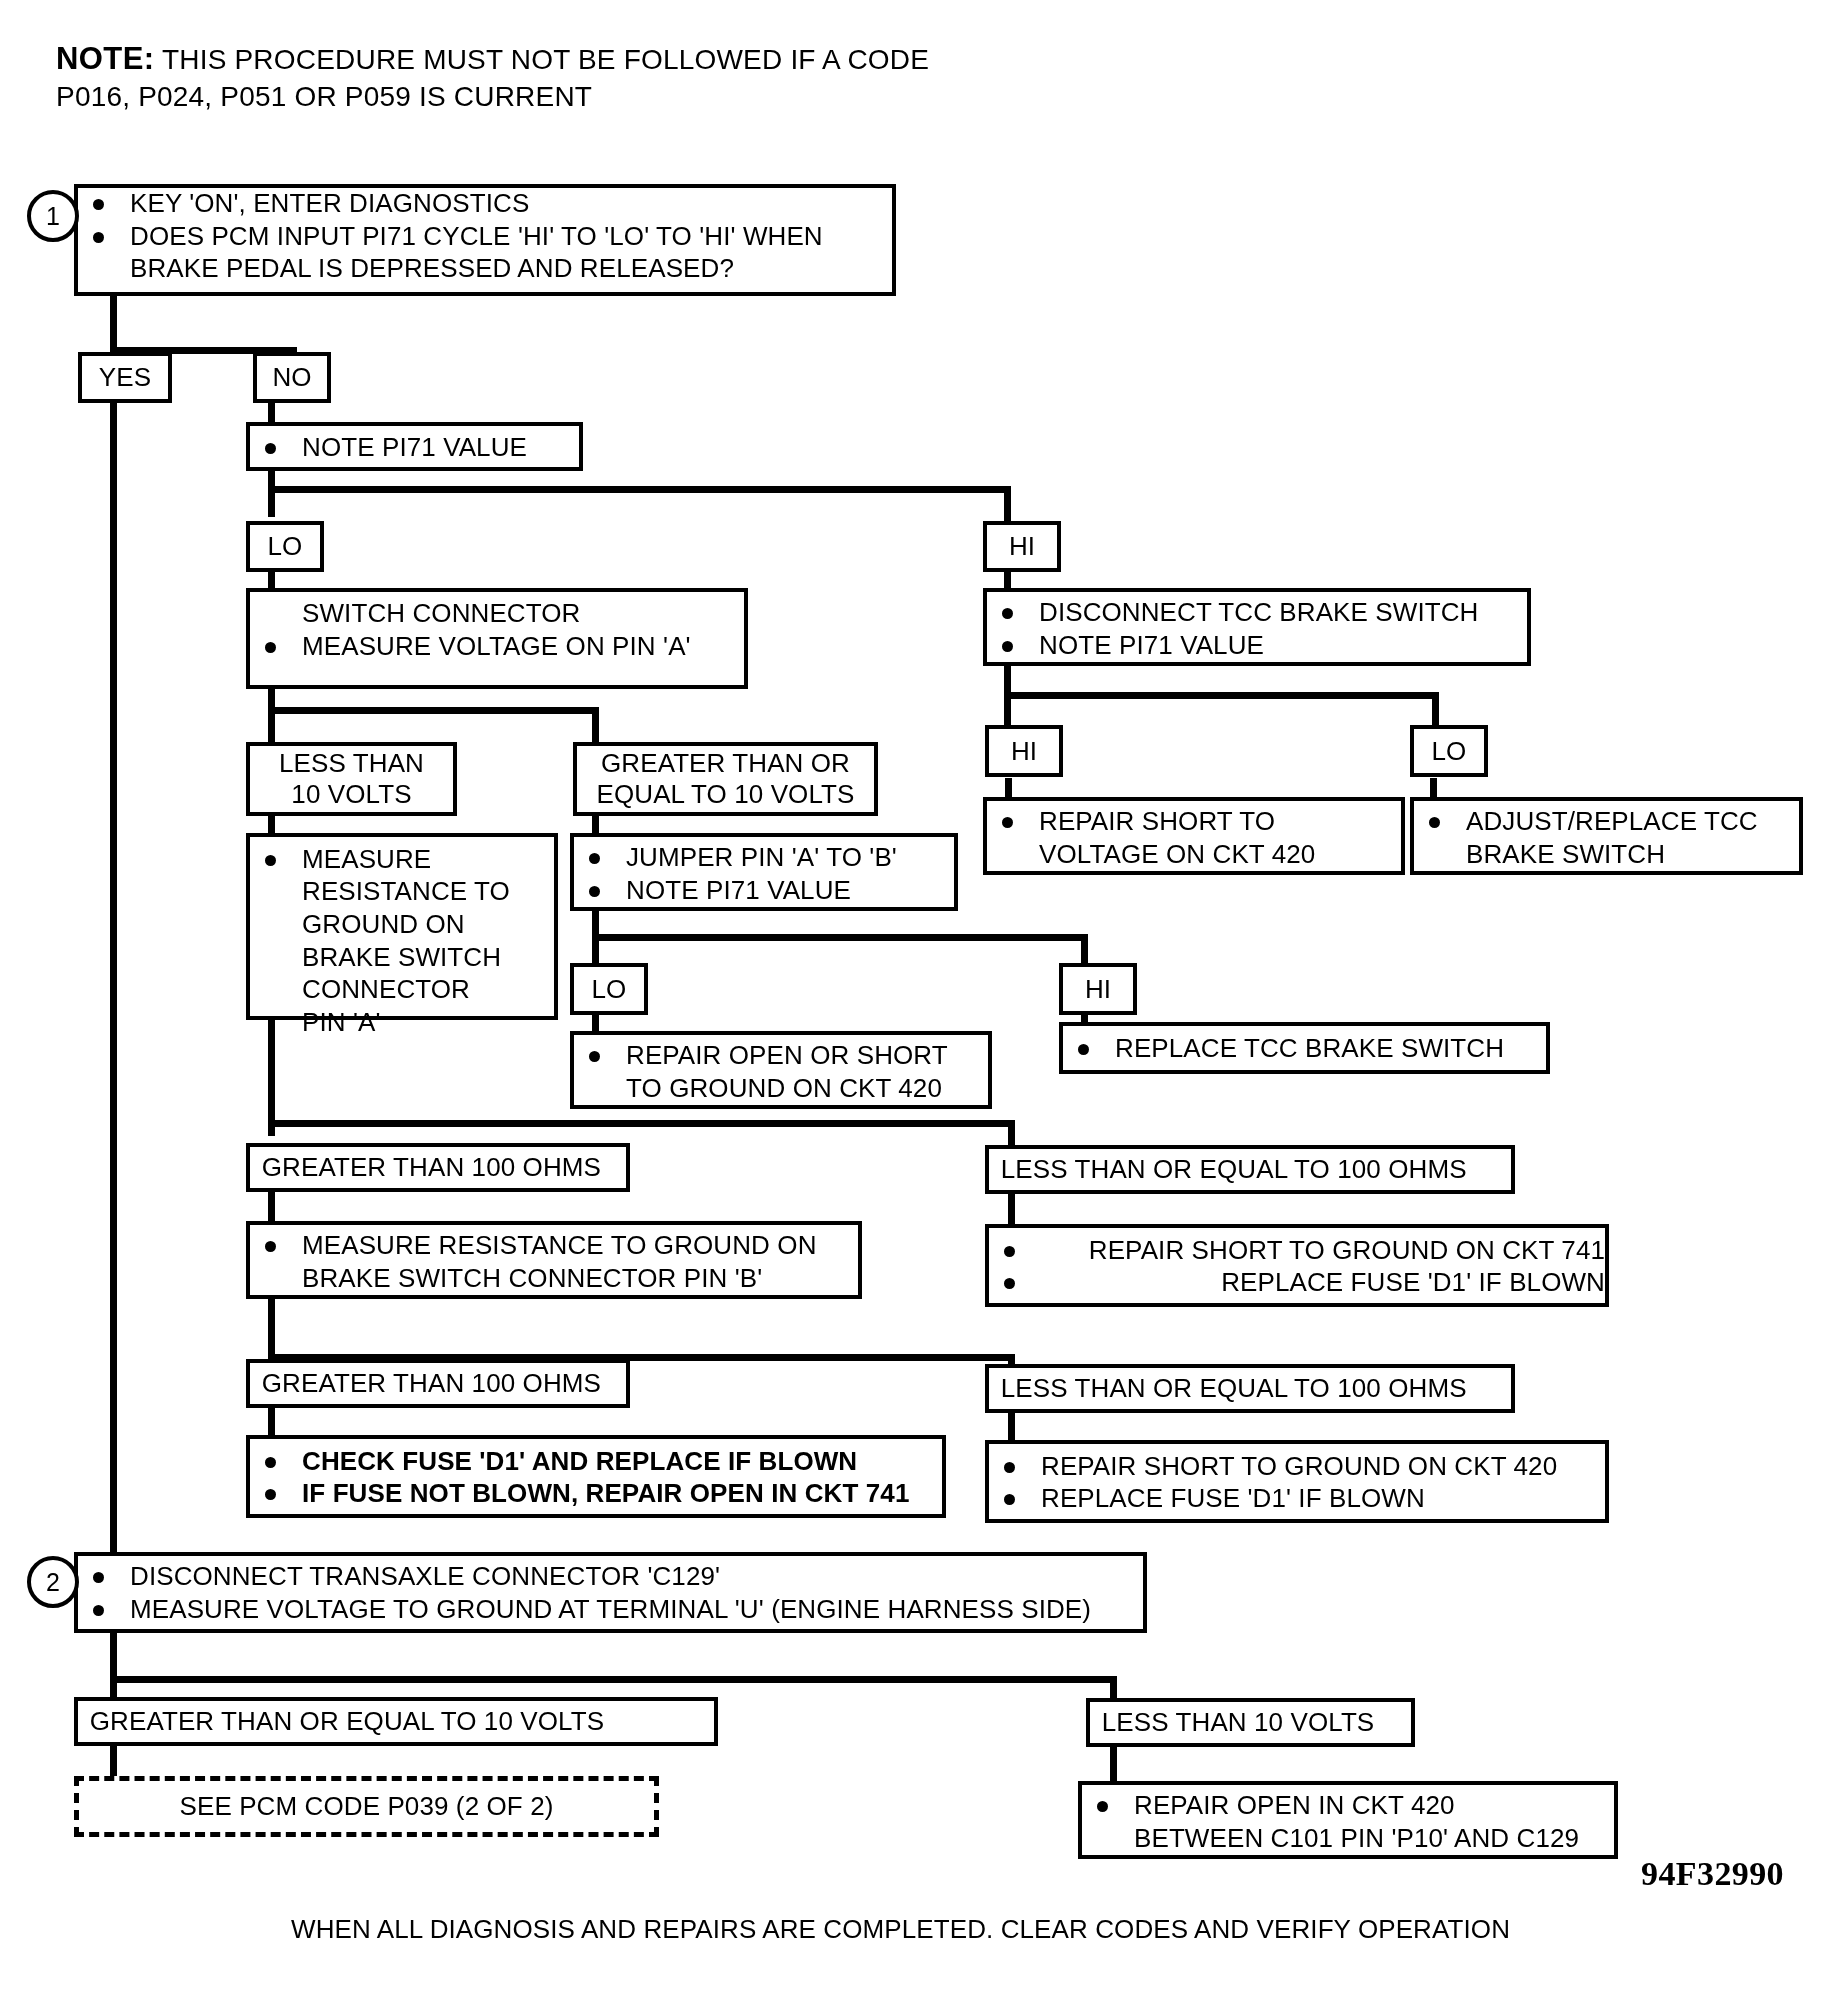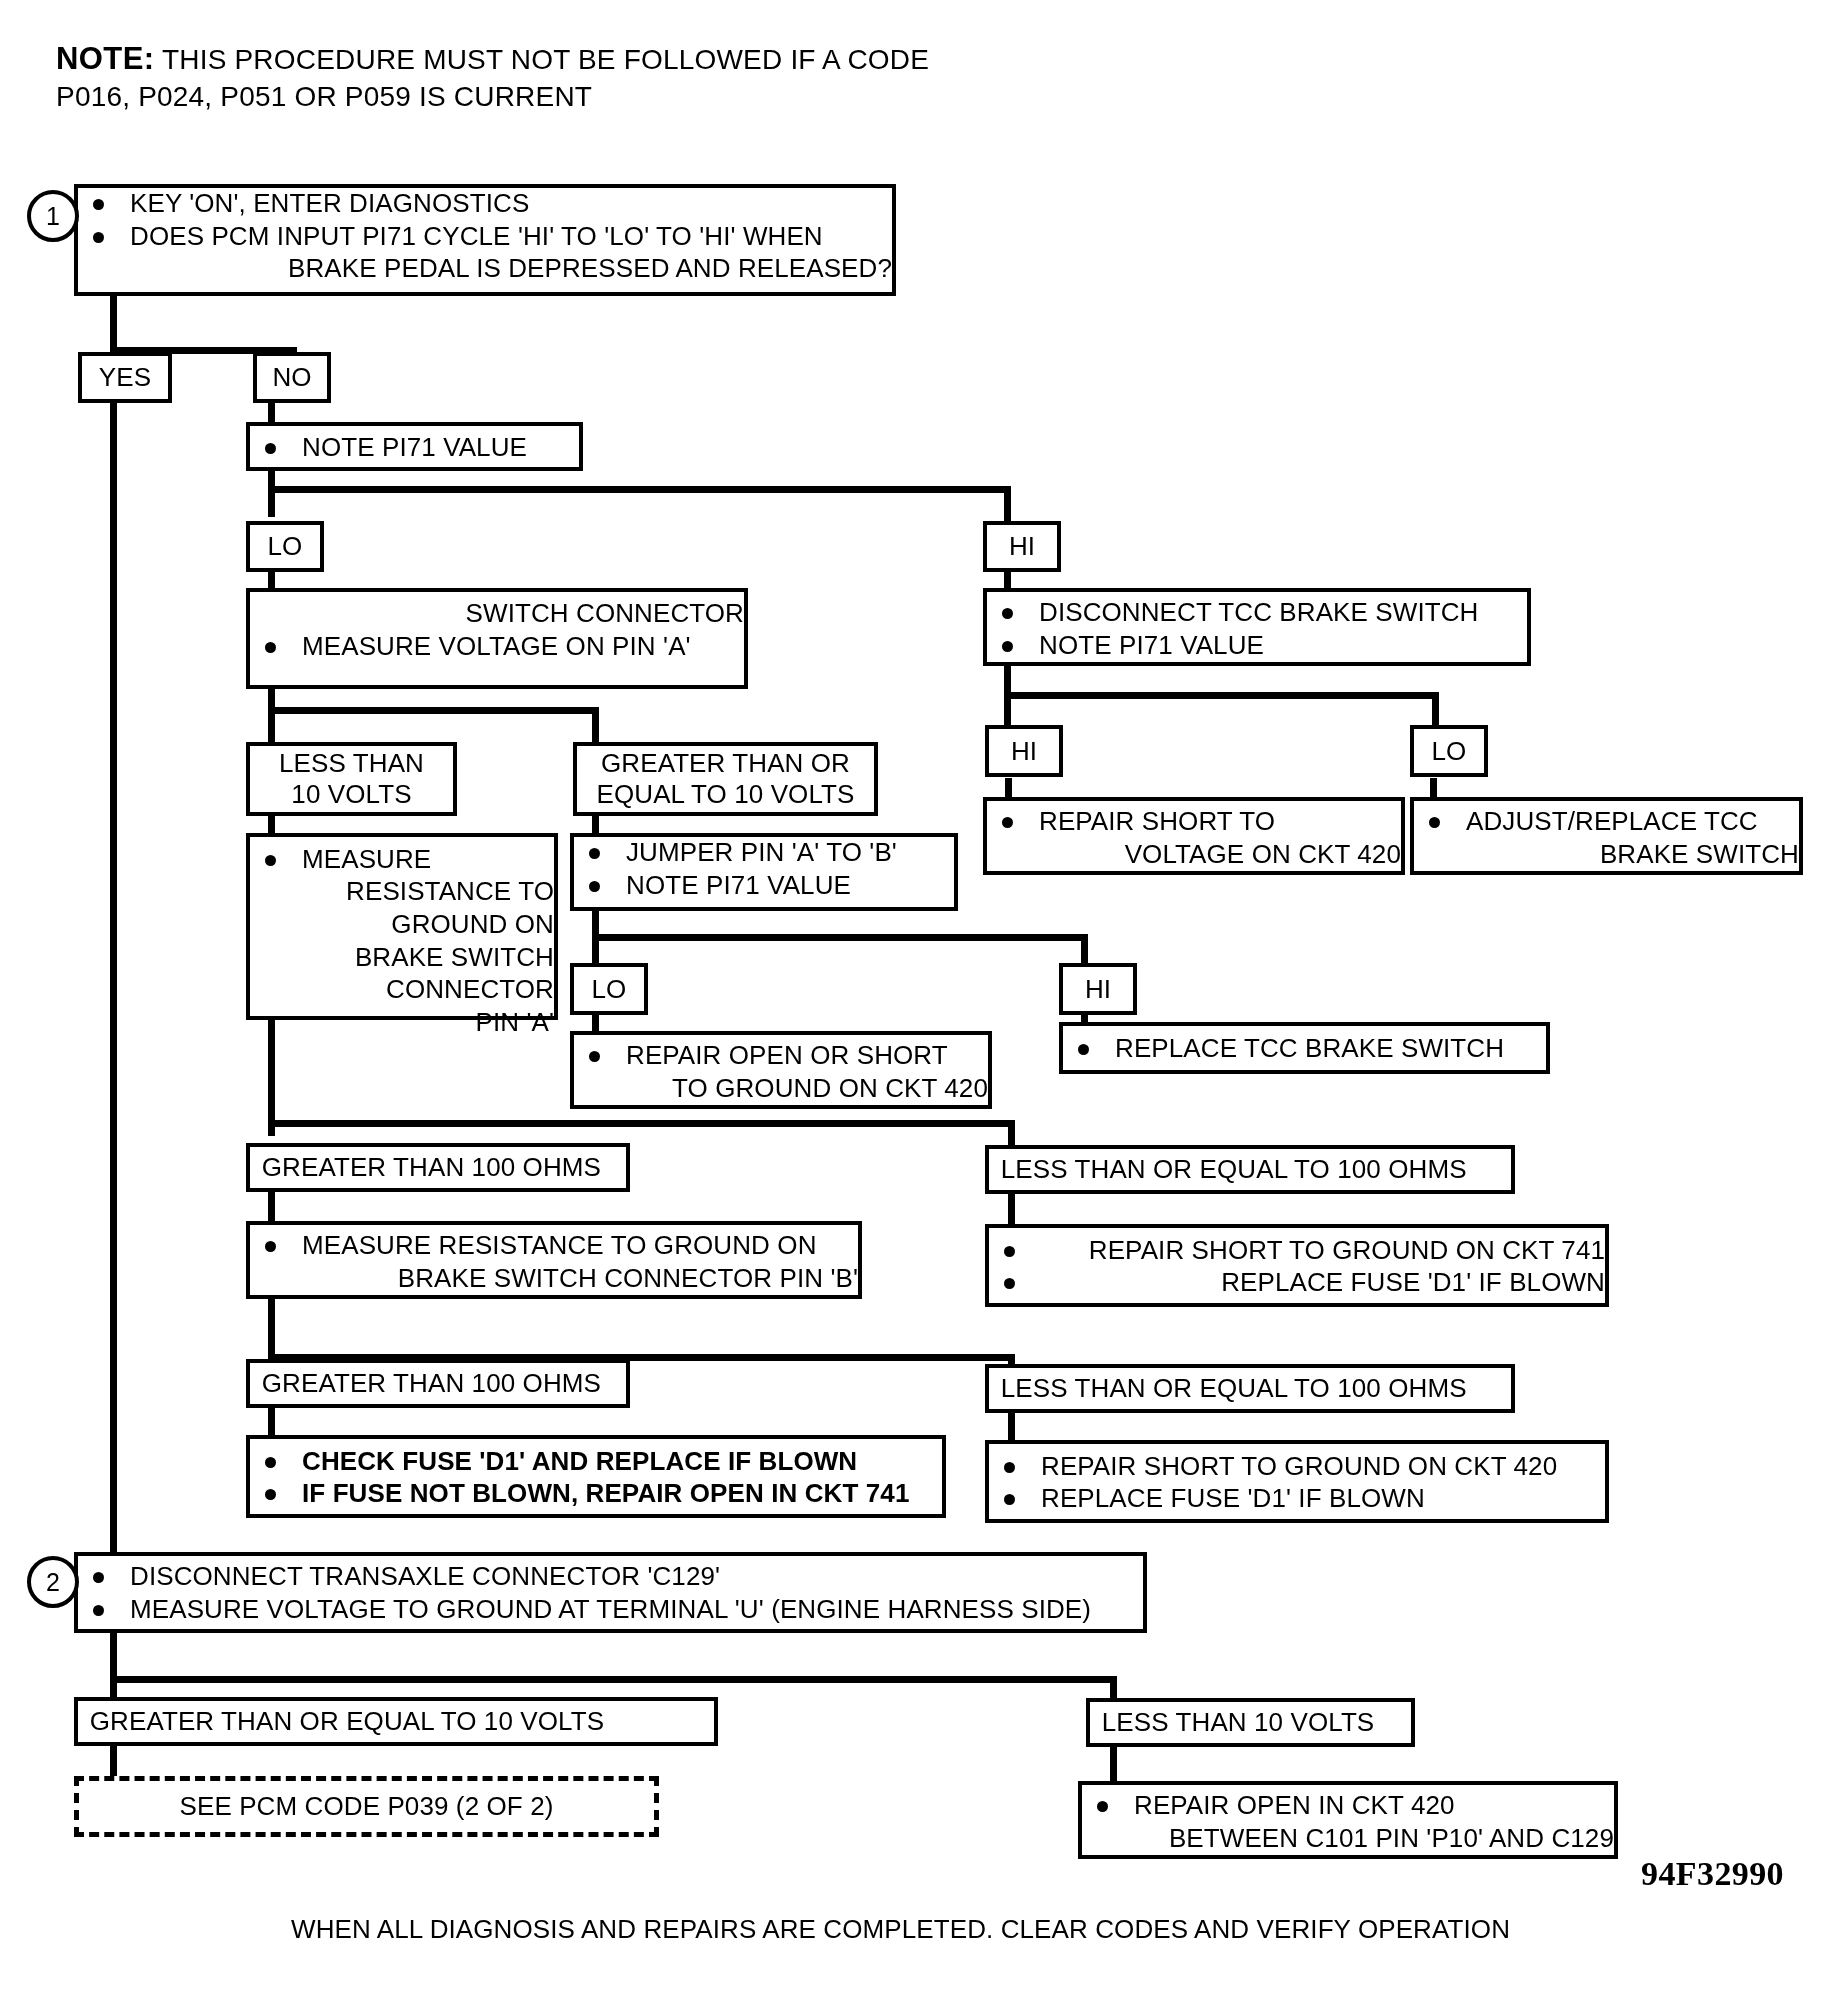--- a/index.html
+++ b/index.html
@@ -84,21 +84,21 @@
   ul.bl > li::before {
     content: "";
     position: absolute;
     left: 15px;
     top: 11px;
     width: 11px;
     height: 11px;
     border-radius: 50%;
     background: #000;
   }
-  ul.bl > li.nb { padding-left: 33px; text-align: right; }
+  ul.bl > li.nb { padding-left: 52px; }
   ul.bl > li.nb::before { display: none; }
   .inner-pad { padding: 8.4px 8.4px 8.4px 5px; }
 
   
   .step-circle {
     position: absolute;
     width: 44px;
     height: 44px;
     border: 4.2px solid #000;
     border-radius: 50%;
@@ -268,21 +268,21 @@
       <li class="nb">GROUND ON</li>
       <li class="nb">BRAKE SWITCH</li>
       <li class="nb">CONNECTOR</li>
       <li class="nb">PIN 'A'</li>
     </ul>
   </div>
 
   <div class="v" style="left:592px; top:816px; height:20px;"></div>
 
   <div class="box" style="left:570px; top:833px; width:388px; height:78px;">
-    <ul class="bl" style="">
+    <ul class="bl" style="padding-top:5px;">
       <li>JUMPER PIN 'A' TO 'B'</li>
       <li>NOTE PI71 VALUE</li>
     </ul>
   </div>
 
   <div class="v" style="left:592px; top:911px; height:63px;"></div>
   <div class="h" style="left:592px; top:934px; width:496px;"></div>
   <div class="v" style="left:1081px; top:934px; height:32px;"></div>
 
   <div class="box tag" style="left:570px; top:963px; width:78px; height:52px;">

